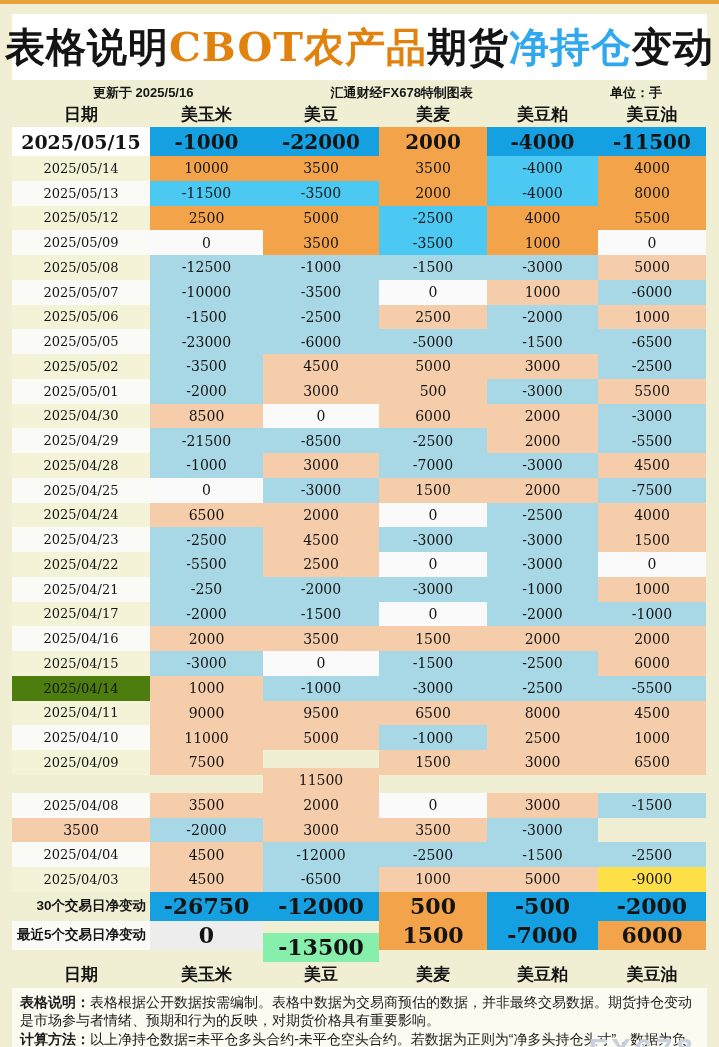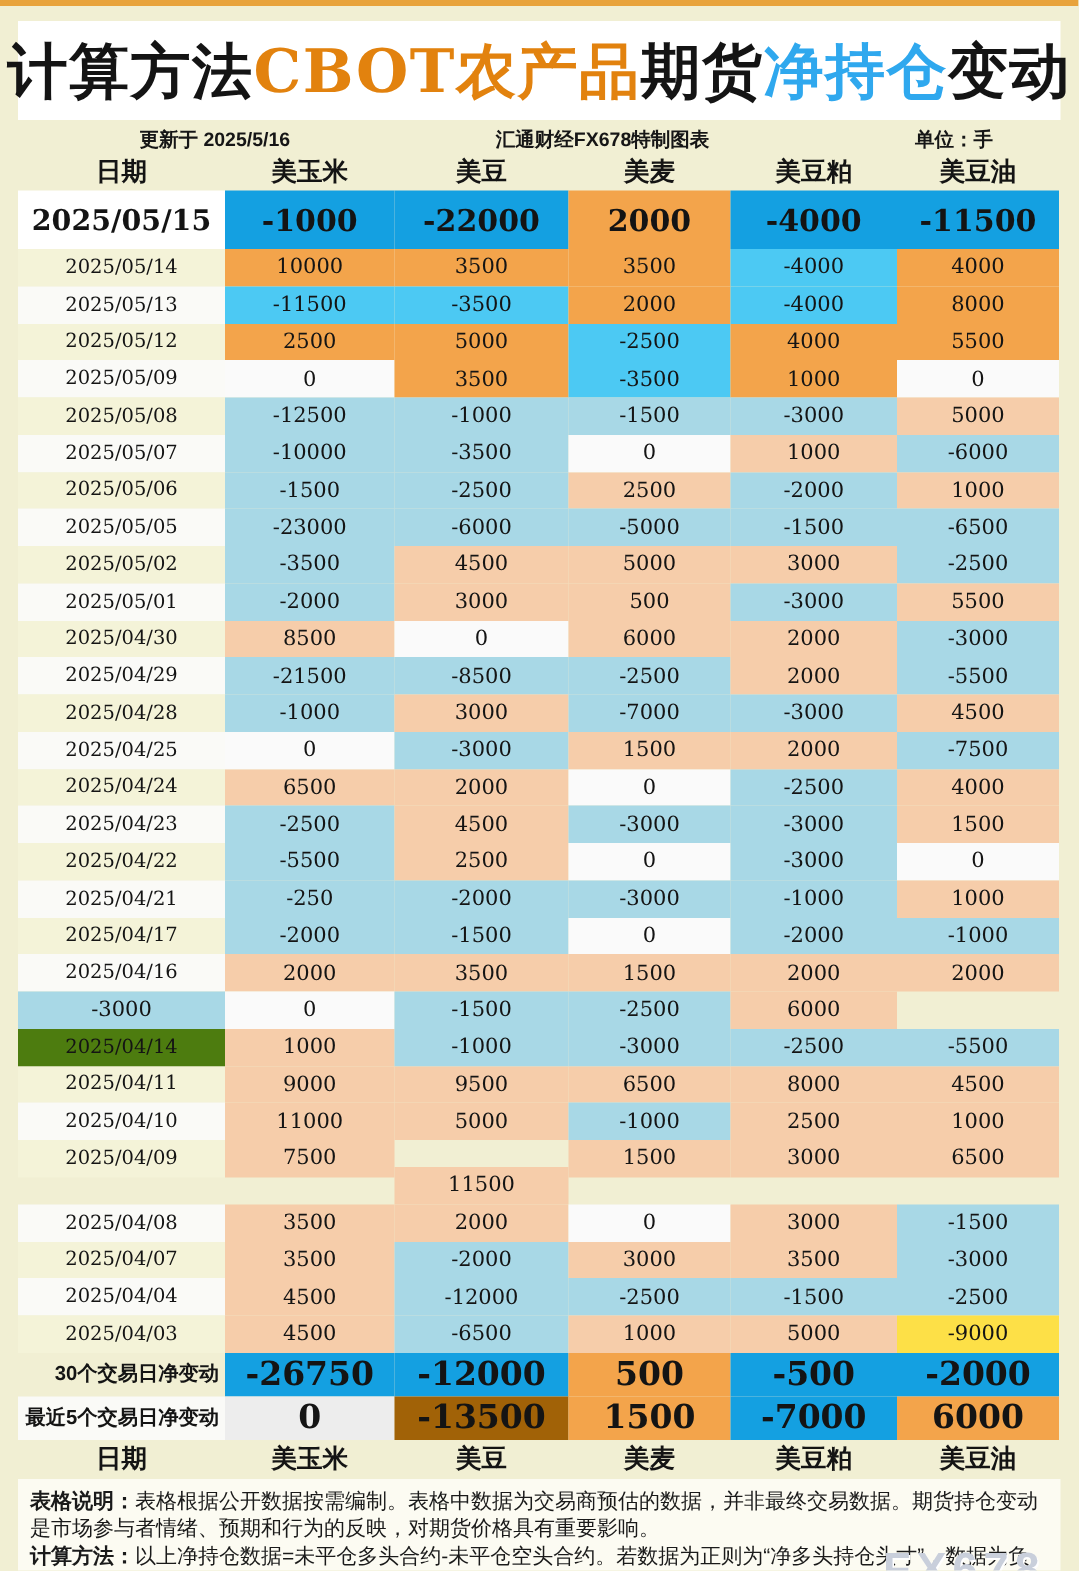--- a/index.html
+++ b/index.html
@@ -31,21 +31,21 @@
     height:25px;display:flex;align-items:center;justify-content:center;
     font-family:"DejaVu Serif","Liberation Serif",serif;
     font-weight:bold;font-size:17px;color:#141414;
   }
   .cell{
     display:flex;align-items:center;justify-content:center;
     font-family:"DejaVu Serif","Liberation Serif",serif;
     font-size:14px;color:#141414;height:24.75px;
   }
   .datecell{font-size:13px;}
-  .row-big .cell{height:39px;font-size:20px;font-weight:bold;}
+  .row-big .cell{height:29px;font-size:20px;font-weight:bold;}
   .row-big .datecell{font-size:19px;}
   .sumrow .cell{height:29px;font-size:22px;font-weight:bold;}
   .sumrow .labelcell{
     font-family:"Liberation Sans",sans-serif;
     font-size:13.5px;font-weight:bold;
     justify-content:flex-end;padding-right:4px;box-sizing:border-box;
   }
   .footer-row .hcell{height:25px;}
   .notes-box{
     position:relative;
@@ -61,21 +61,21 @@
     color:#C9CFDB;text-shadow:1px 1px 0 #ffffff;
     font-family:"Liberation Sans",sans-serif;
   }
 </style>
 </head>
 <body>
 
 <div class="top-strip"></div>
 
 <div class="title-box">
-    <span style="color: rgb(20, 20, 20);">计算方法</span>
+    <span style="color: rgb(20, 20, 20);">表格说明</span>
     <span style="color: rgb(226, 130, 14);">CBOT农产品</span>
     <span style="color: rgb(20, 20, 20);">期货</span>
     <span style="color: rgb(47, 168, 238);">净持仓</span>
     <span style="color: rgb(20, 20, 20);">变动</span>
   </div>
 
 <div class="subtitle-row">
   <span>更新于 2025/5/16</span>
   <span>汇通财经FX678特制图表</span>
   <span>单位：手</span>
@@ -253,20 +253,21 @@
     </div>
     <div class="grid trow">
       <div class="cell datecell" style="background: rgb(250, 250, 247);">2025/04/16</div>
       <div class="cell" style="background: rgb(246, 205, 170);">2000</div>
       <div class="cell" style="background: rgb(246, 205, 170);">3500</div>
       <div class="cell" style="background: rgb(246, 205, 170);">1500</div>
       <div class="cell" style="background: rgb(246, 205, 170);">2000</div>
       <div class="cell" style="background: rgb(246, 205, 170);">2000</div>
     </div>
     <div class="grid trow">
+      <div class="cell datecell" style="background: rgb(244, 243, 216);">2025/04/15</div>
       <div class="cell" style="background: rgb(168, 216, 230);">-3000</div>
       <div class="cell" style="background: rgb(250, 250, 250);">0</div>
       <div class="cell" style="background: rgb(168, 216, 230);">-1500</div>
       <div class="cell" style="background: rgb(168, 216, 230);">-2500</div>
       <div class="cell" style="background: rgb(246, 205, 170);">6000</div>
     </div>
     <div class="grid trow">
       <div class="cell datecell" style="background: #4d7c0f;">2025/04/14</div>
       <div class="cell" style="background: rgb(246, 205, 170);">1000</div>
       <div class="cell" style="background: rgb(168, 216, 230);">-1000</div>
@@ -300,21 +301,20 @@
     </div>
     <div class="grid trow">
       <div class="cell datecell" style="background: rgb(250, 250, 247);">2025/04/08</div>
       <div class="cell" style="background: rgb(246, 205, 170);">3500</div>
       <div class="cell" style="background: rgb(246, 205, 170);">2000</div>
       <div class="cell" style="background: rgb(250, 250, 250);">0</div>
       <div class="cell" style="background: rgb(246, 205, 170);">3000</div>
       <div class="cell" style="background: rgb(168, 216, 230);">-1500</div>
     </div>
     <div class="grid trow">
-      <div class="cell datecell" style="background: rgb(244, 243, 216);">2025/04/07</div>
       <div class="cell" style="background: rgb(246, 205, 170);">3500</div>
       <div class="cell" style="background: rgb(168, 216, 230);">-2000</div>
       <div class="cell" style="background: rgb(246, 205, 170);">3000</div>
       <div class="cell" style="background: rgb(246, 205, 170);">3500</div>
       <div class="cell" style="background: rgb(168, 216, 230);">-3000</div>
     </div>
     <div class="grid trow">
       <div class="cell datecell" style="background: rgb(250, 250, 247);">2025/04/04</div>
       <div class="cell" style="background: rgb(246, 205, 170);">4500</div>
       <div class="cell" style="background: rgb(168, 216, 230);">-12000</div>
@@ -337,21 +337,21 @@
       <div class="cell labelcell" style="background: transparent;">30个交易日净变动</div>
       <div class="cell" style="background: rgb(20, 160, 225);">-26750</div>
       <div class="cell" style="background: rgb(20, 160, 225);">-12000</div>
       <div class="cell" style="background: rgb(243, 164, 75);">500</div>
       <div class="cell" style="background: rgb(20, 160, 225);">-500</div>
       <div class="cell" style="background: rgb(20, 160, 225);">-2000</div>
     </div>
     <div class="grid sumrow">
       <div class="cell labelcell" style="background: rgb(250, 250, 247);">最近5个交易日净变动</div>
       <div class="cell" style="background: rgb(237, 237, 237);">0</div>
-      <div class="cell" style="background: #a16207;">-13500</div>
+      <div class="cell" style="background: #86efac; margin-top: 12px;">-13500</div>
       <div class="cell" style="background: rgb(243, 164, 75);">1500</div>
       <div class="cell" style="background: rgb(20, 160, 225);">-7000</div>
       <div class="cell" style="background: rgb(243, 164, 75);">6000</div>
     </div>
   </div>
 
 <div class="grid footer-row">
     <div class="hcell">日期</div>
     <div class="hcell">美玉米</div>
     <div class="hcell">美豆</div>

